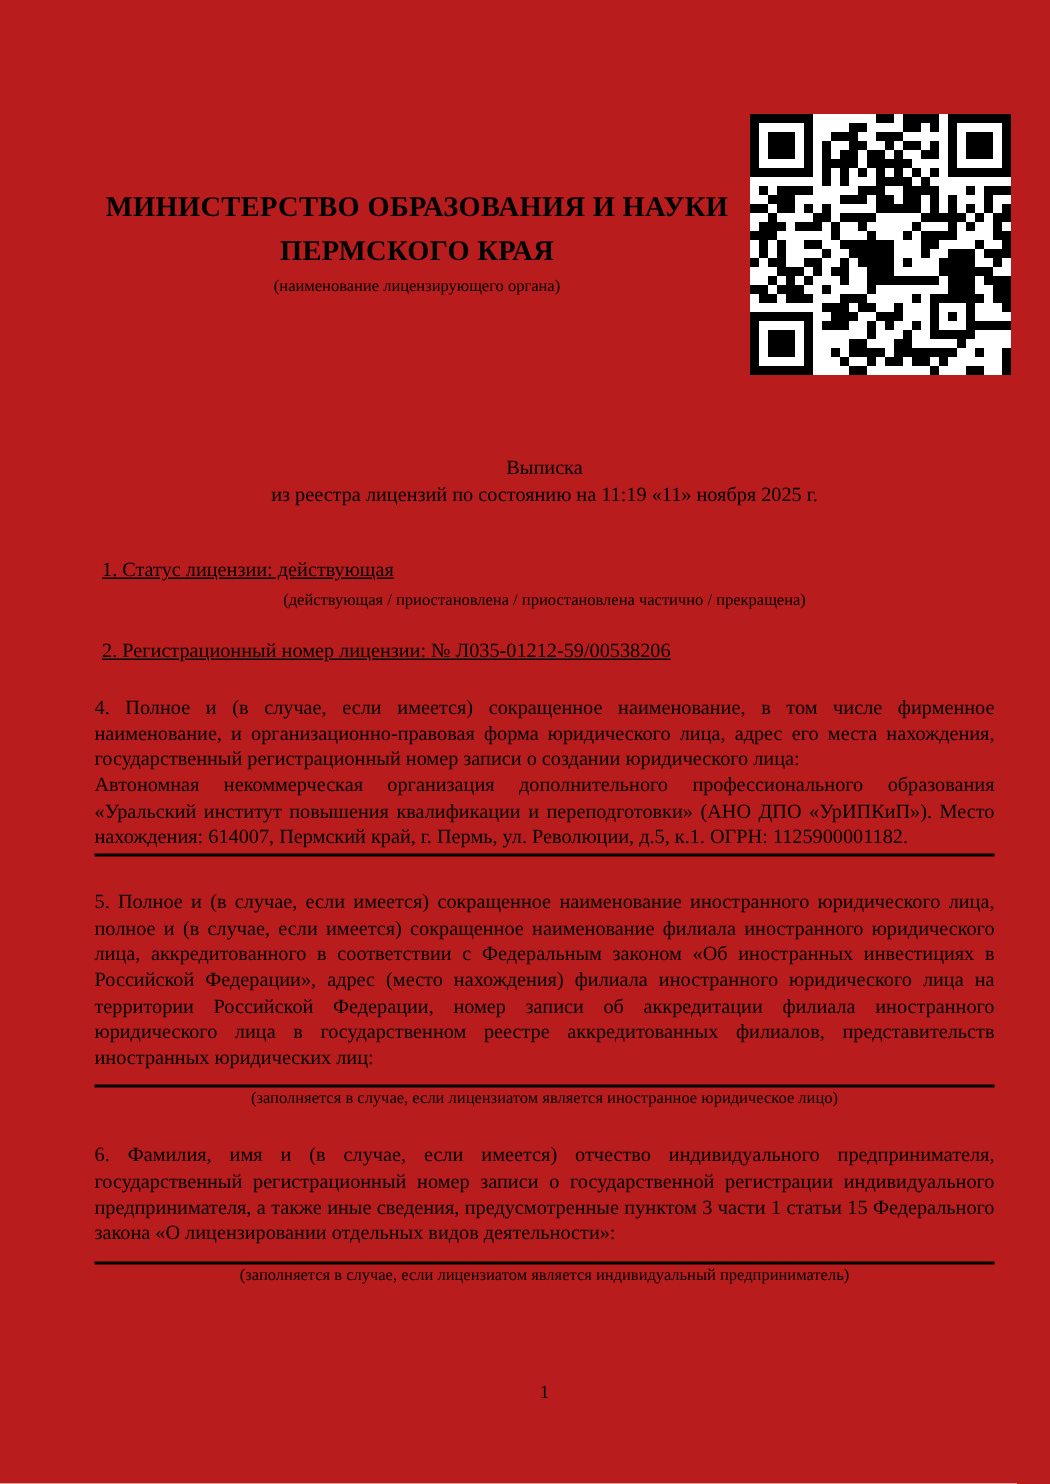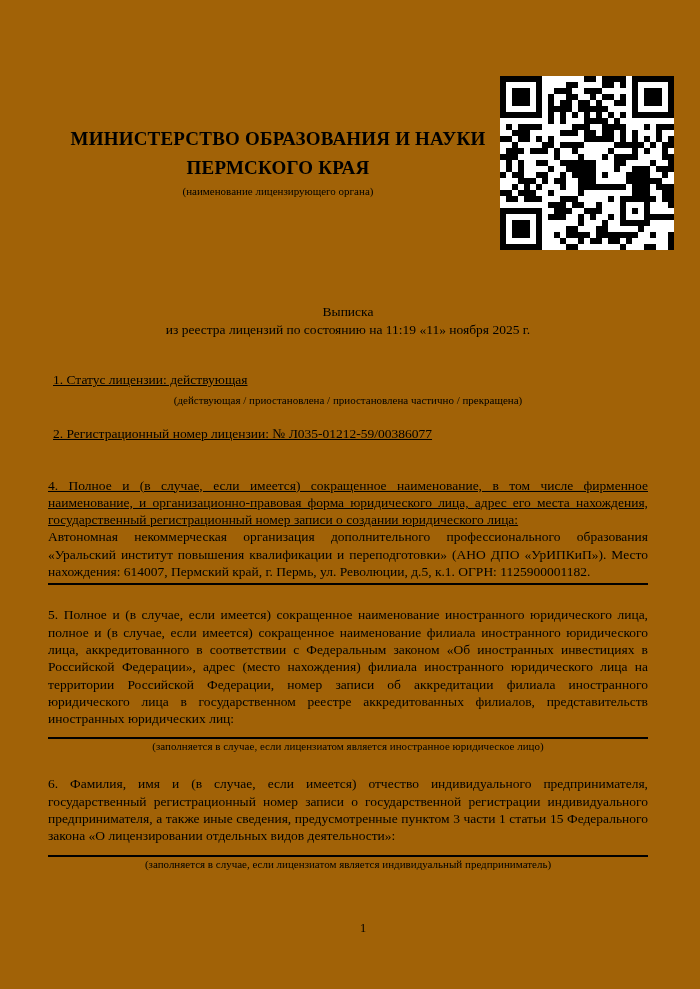--- a/index.html
+++ b/index.html
@@ -1,37 +1,37 @@
 <!DOCTYPE html>
 <html lang="ru"><head>
 <meta charset="utf-8">
 <style>
   html,body{margin:0;padding:0;background:#fff;}
   .page{
-    position:relative;width:700px;height:989px;background:#a16207;
+    position:relative;width:700px;height:989px;background:#b91c1c;
     font-family:"Liberation Serif","DejaVu Serif",serif;color:#000;
     overflow:hidden;
   }
   
   .ministry{position:absolute;left:53px;top:124px;width:450px;text-align:center;}
   .ministry .line{font-size:19px;font-weight:bold;line-height:29px;letter-spacing:.2px;}
   .ministry .org-caption{font-size:11px;line-height:14px;margin-top:2px;}
   
   .qr{position:absolute;left:500px;top:76px;width:174px;height:174px;}
   .qr svg{display:block;width:174px;height:174px;}
   
-  .content{position:absolute;left:48px;top:303px;width:600px;font-size:13.5px;line-height:17.3px;}
+  .content{position:absolute;left:63px;top:303px;width:600px;font-size:13.5px;line-height:17.3px;}
   .doc-title{text-align:center;line-height:18px;}
   .item{margin:5px;text-decoration:underline;}
   .item-1{margin-top:32px;}
   .small-caption{text-align:center;font-size:11px;line-height:15px;}
   .item-2{margin-top:17px;}
   .item-3{margin-top:15px;}
   .para{margin:0;text-align:justify;}
-  .para-4{margin-top:34px;text-decoration:underline;}
+  .para-4{margin-top:20px;}
   .fill-rule{border:0;border-top:2px solid #000;margin:3px 0 0 0;height:0;}
   .fill-rule.standalone{margin-top:10px;}
   .para-5{margin-top:21px;}
   .para-6{margin-top:21px;}
   .item-7{margin-top:22px;}
   .page-number{position:absolute;left:63px;top:921px;width:600px;text-align:center;font-size:12.5px;}
 </style>
 </head>
 <body>
 
@@ -467,21 +467,21 @@
   <div class="content">
 
     <div class="doc-title">
       <div>Выписка</div>
       <div>из реестра лицензий по состоянию на 11:19 «11» ноября 2025 г.</div>
     </div>
 
     <p class="item item-1">1. Статус лицензии: действующая</p>
     <div class="small-caption">(действующая / приостановлена / приостановлена частично / прекращена)</div>
 
-    <p class="item item-2">2. Регистрационный номер лицензии: № Л035-01212-59/00386077</p>
+    <p class="item item-2">2. Регистрационный номер лицензии: № Л035-01212-59/00538206</p>
 
 
     <p class="para para-4">4. Полное и (в случае, если имеется) сокращенное наименование, в том числе фирменное наименование, и организационно-правовая форма юридического лица, адрес его места нахождения, государственный регистрационный номер записи о создании юридического лица:</p>
     <p class="para">Автономная некоммерческая организация дополнительного профессионального образования «Уральский институт повышения квалификации и переподготовки» (АНО ДПО «УрИПКиП»). Место нахождения: 614007, Пермский край, г. Пермь, ул. Революции, д.5, к.1. ОГРН: 1125900001182.</p>
     <hr class="fill-rule">
 
     <p class="para para-5">5. Полное и (в случае, если имеется) сокращенное наименование иностранного юридического лица, полное и (в случае, если имеется) сокращенное наименование филиала иностранного юридического лица, аккредитованного в соответствии с Федеральным законом «Об иностранных инвестициях в Российской Федерации», адрес (место нахождения) филиала иностранного юридического лица на территории Российской Федерации, номер записи об аккредитации филиала иностранного юридического лица в государственном реестре аккредитованных филиалов, представительств иностранных юридических лиц:</p>
     <hr class="fill-rule standalone">
     <div class="small-caption">(заполняется в случае, если лицензиатом является иностранное юридическое лицо)</div>
 

